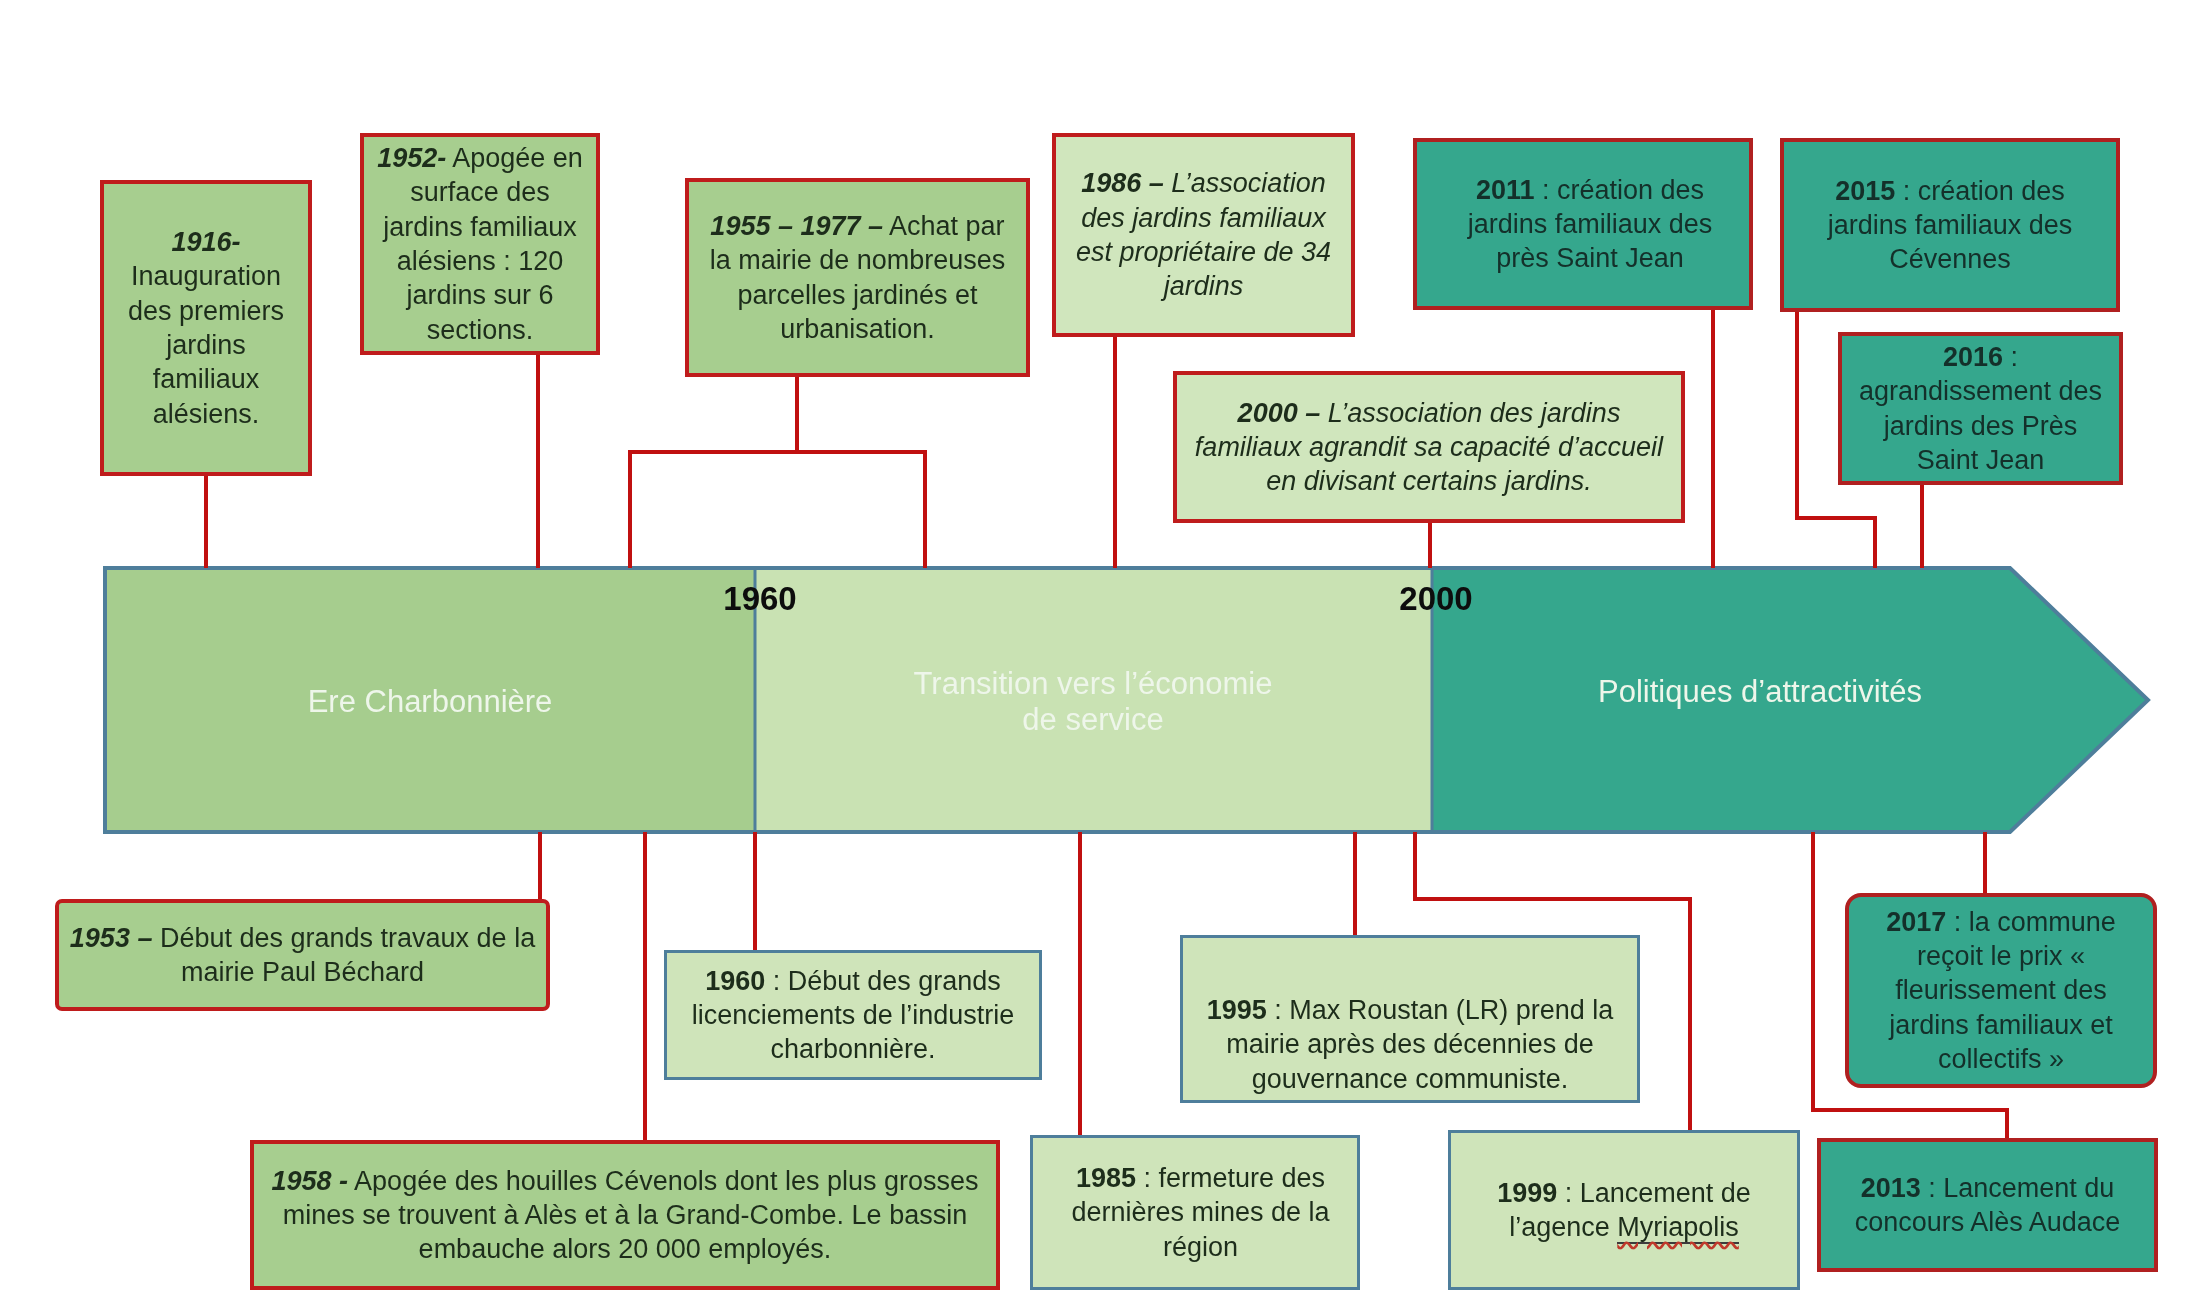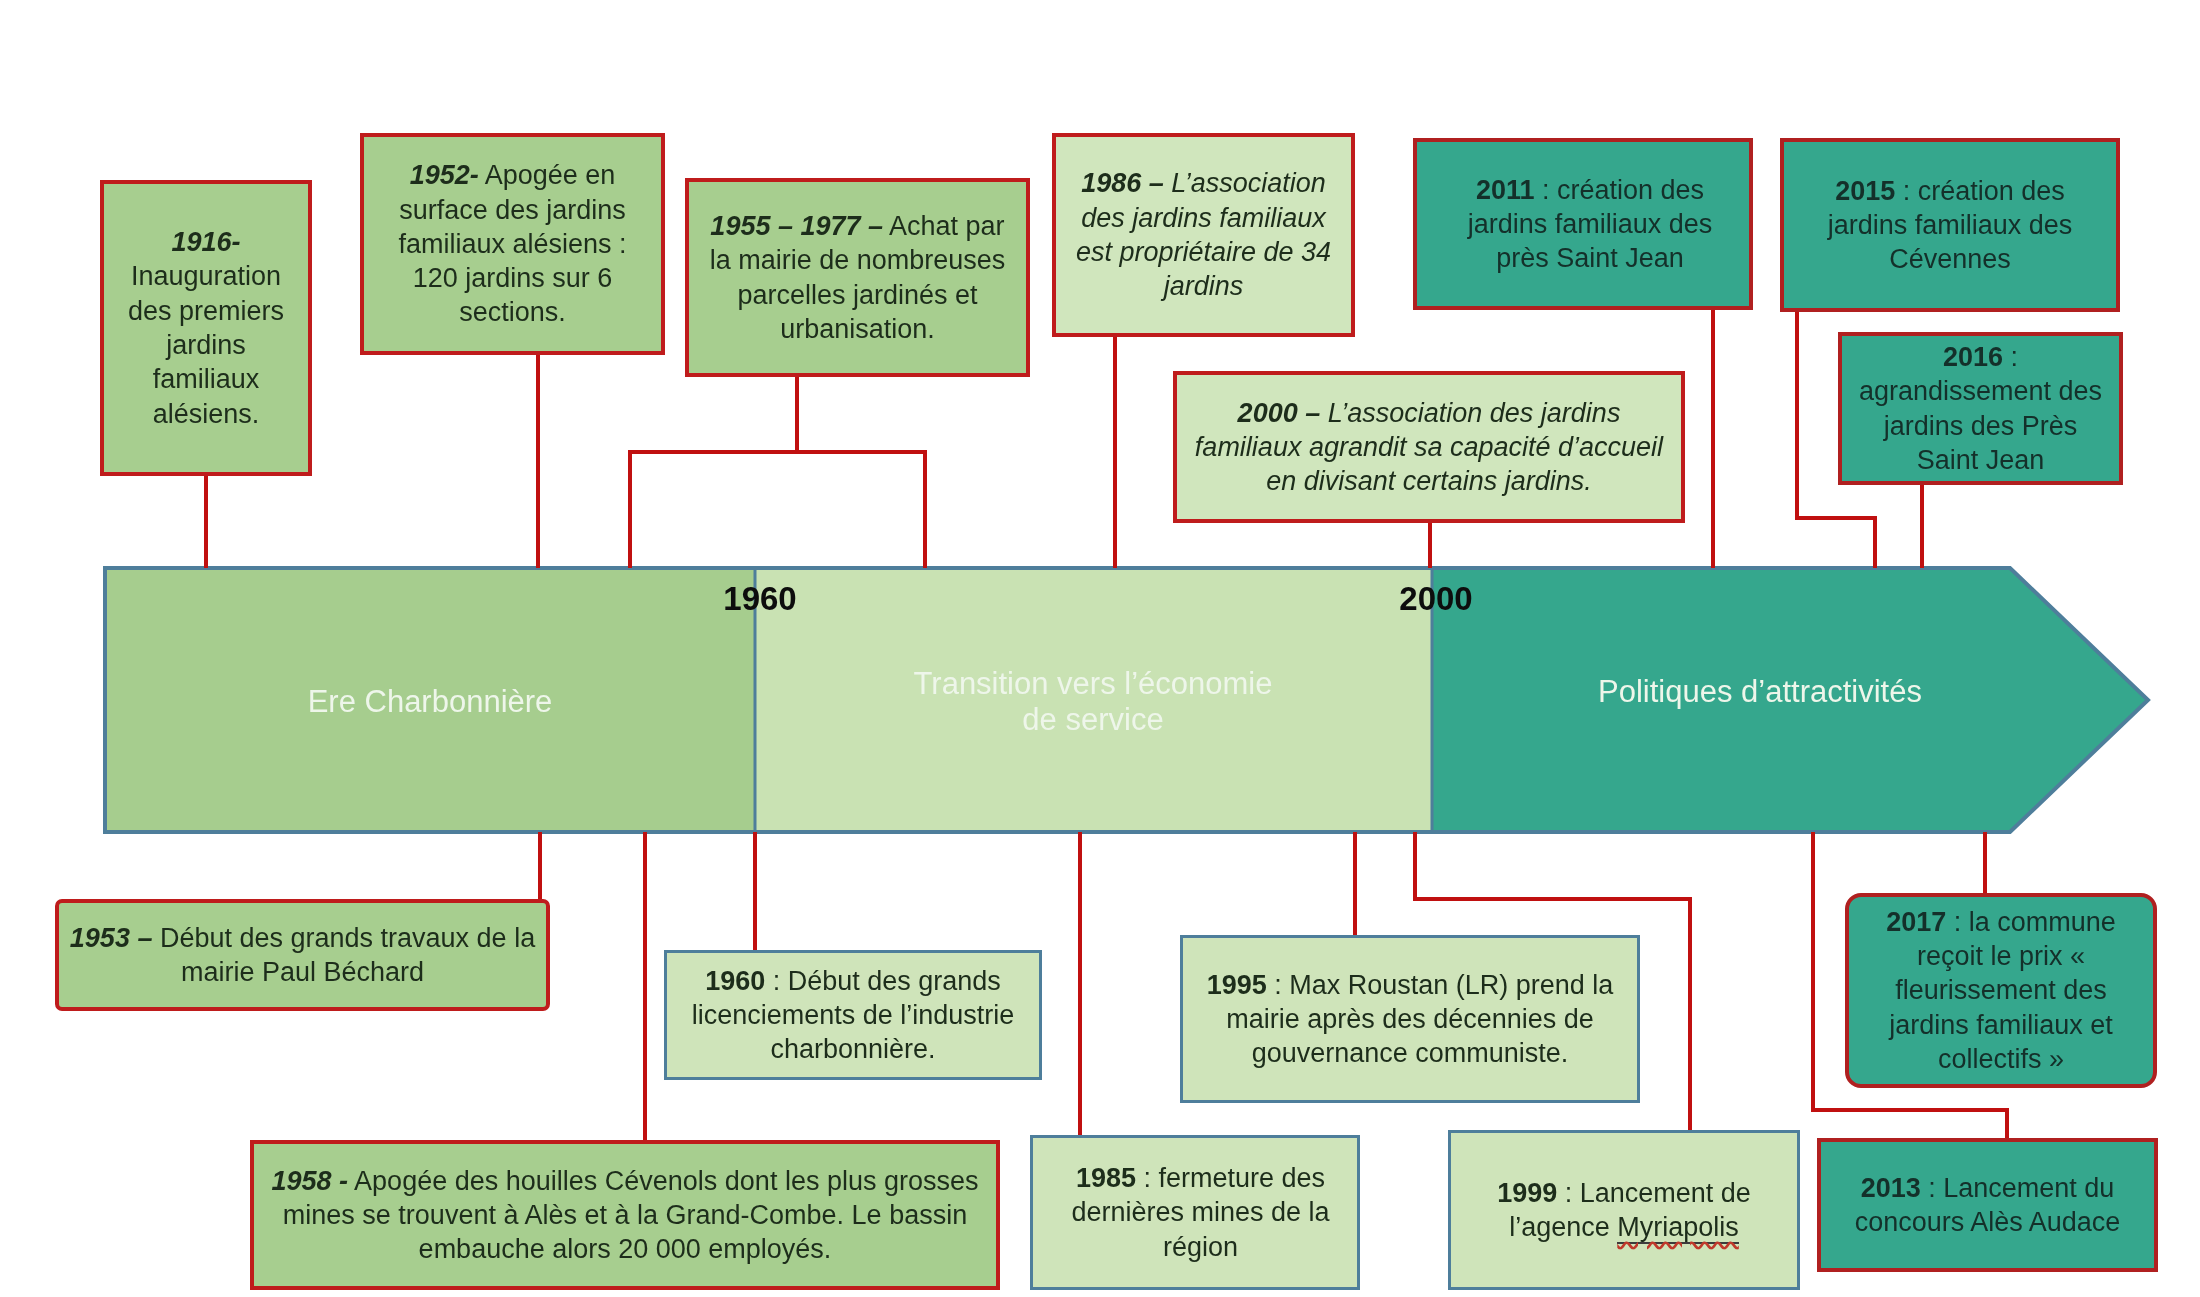--- a/index.html
+++ b/index.html
@@ -32,32 +32,32 @@
     position:absolute;color:#0d0d0d;font-weight:bold;font-size:33px;
     transform:translateX(-50%);white-space:nowrap;
   }
   .spell{
     border-bottom:2px solid #3c3c3c;
     text-decoration:underline wavy #c0392b;
     text-underline-offset:5px;
   }
   
   .p1916{left:100px;top:180px;width:212px;height:296px;}
-  .p1952{left:360px;top:133px;width:305px;height:222px;}
+  .p1952{left:360px;top:133px;width:240px;height:222px;}
   .p1955{left:685px;top:178px;width:345px;height:199px;}
   .p1986{left:1052px;top:133px;width:303px;height:204px;}
   .p2000{left:1173px;top:371px;width:512px;height:152px;}
   .p2011{left:1413px;top:138px;width:340px;height:172px;padding-left:24px;}
   .p2015{left:1780px;top:138px;width:340px;height:174px;}
   .p2016{left:1838px;top:332px;width:285px;height:153px;}
   .p1953{left:55px;top:899px;width:495px;height:112px;border-radius:7px;}
   .p1960{left:664px;top:950px;width:378px;height:130px;}
   .p1958{left:250px;top:1140px;width:750px;height:150px;}
   .p1985{left:1030px;top:1135px;width:330px;height:155px;padding-left:21px;}
-  .p1995{left:1180px;top:935px;width:460px;height:168px;}
+  .p1995{left:1180px;top:935px;width:460px;height:168px;align-items:flex-end;}
   .p1999{left:1448px;top:1130px;width:352px;height:160px;text-align:center;}
   .p2017{left:1845px;top:893px;width:312px;height:195px;border-radius:16px;}
   .p2013{left:1817px;top:1138px;width:341px;height:134px;}
 </style>
 </head>
 <body>
 
 <div class="canvas">
 
   <svg class="layer" width="2200" height="1297" viewBox="0 0 2200 1297">

